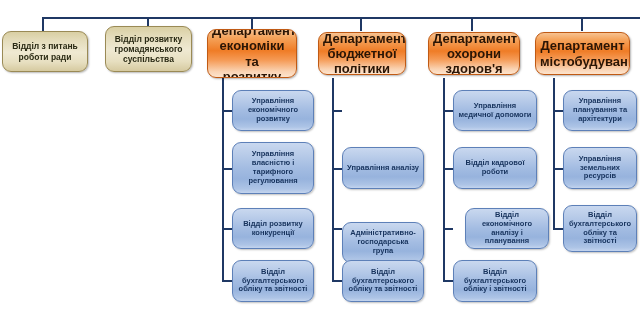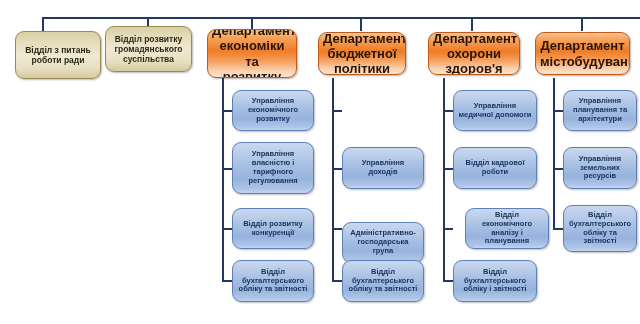--- a/index.html
+++ b/index.html
@@ -127,21 +127,21 @@
   <div class="line h" style="left:443px; top:110px; width:10px;"></div>
   <div class="line h" style="left:443px; top:168px; width:10px;"></div>
   <div class="line h" style="left:443px; top:228px; width:10px;"></div>
   <div class="line h" style="left:443px; top:280px; width:10px;"></div>
 
   <div class="line v" style="left:553px; top:78px; height:151px;"></div>
   <div class="line h" style="left:553px; top:110px; width:10px;"></div>
   <div class="line h" style="left:553px; top:168px; width:10px;"></div>
   <div class="line h" style="left:553px; top:228px; width:10px;"></div>
 
-  <div class="node tan" style="left:15px; top:31px; width:86px; height:48px;">
+  <div class="node tan" style="left:2px; top:31px; width:86px; height:41px;">
     <span>Відділ з питань<br>роботи ради</span>
   </div>
 
   <div class="node tan" style="left:105px; top:26px; width:87px; height:46px;">
     <span>Відділ розвитку<br>громадянського<br>суспільства</span>
   </div>
 
   <div class="node orange" style="left:207px; top:29px; width:90px; height:49px;">
     <span>Департамент<br>економіки та<br>розвитку</span>
   </div>
@@ -165,21 +165,21 @@
     <span>Управління<br>власністю і<br>тарифного<br>регулювання</span>
   </div>
   <div class="node blue" style="left:232px; top:208px; width:82px; height:41px;">
     <span>Відділ розвитку<br>конкуренції</span>
   </div>
   <div class="node blue" style="left:232px; top:260px; width:82px; height:42px;">
     <span>Відділ<br>бухгалтерського<br>обліку та звітності</span>
   </div>
 
   <div class="node blue" style="left:342px; top:147px; width:82px; height:42px;">
-    <span>Управління доходів</span>
+    <span>Управління аналізу</span>
   </div>
   <div class="node blue" style="left:342px; top:222px; width:82px; height:41px;">
     <span>Адміністративно-<br>господарська група</span>
   </div>
   <div class="node blue" style="left:342px; top:260px; width:82px; height:42px;">
     <span>Відділ<br>бухгалтерського<br>обліку та звітності</span>
   </div>
 
   <div class="node blue" style="left:453px; top:90px; width:84px; height:41px;">
     <span>Управління<br>медичної допомоги</span>

